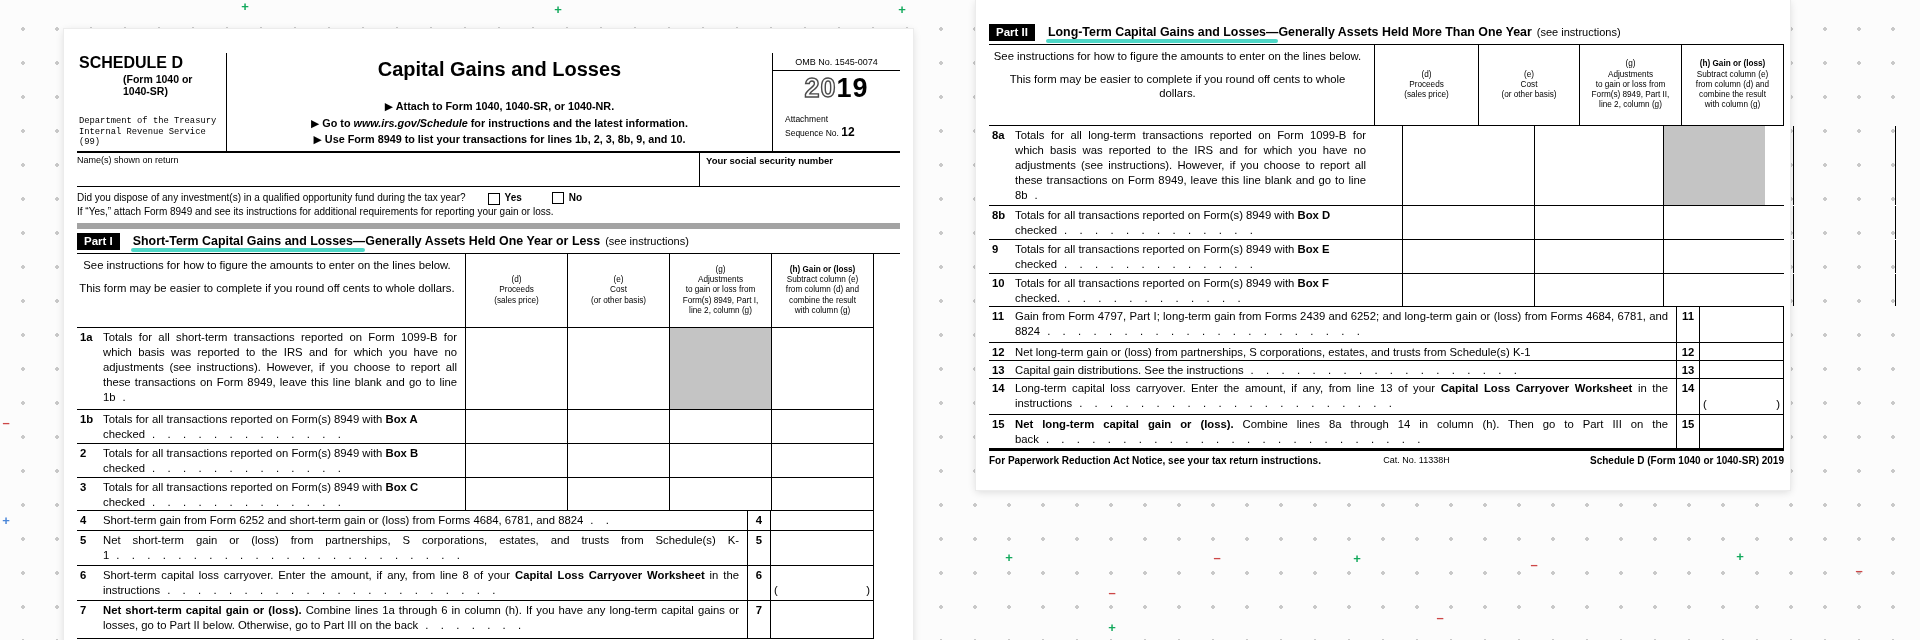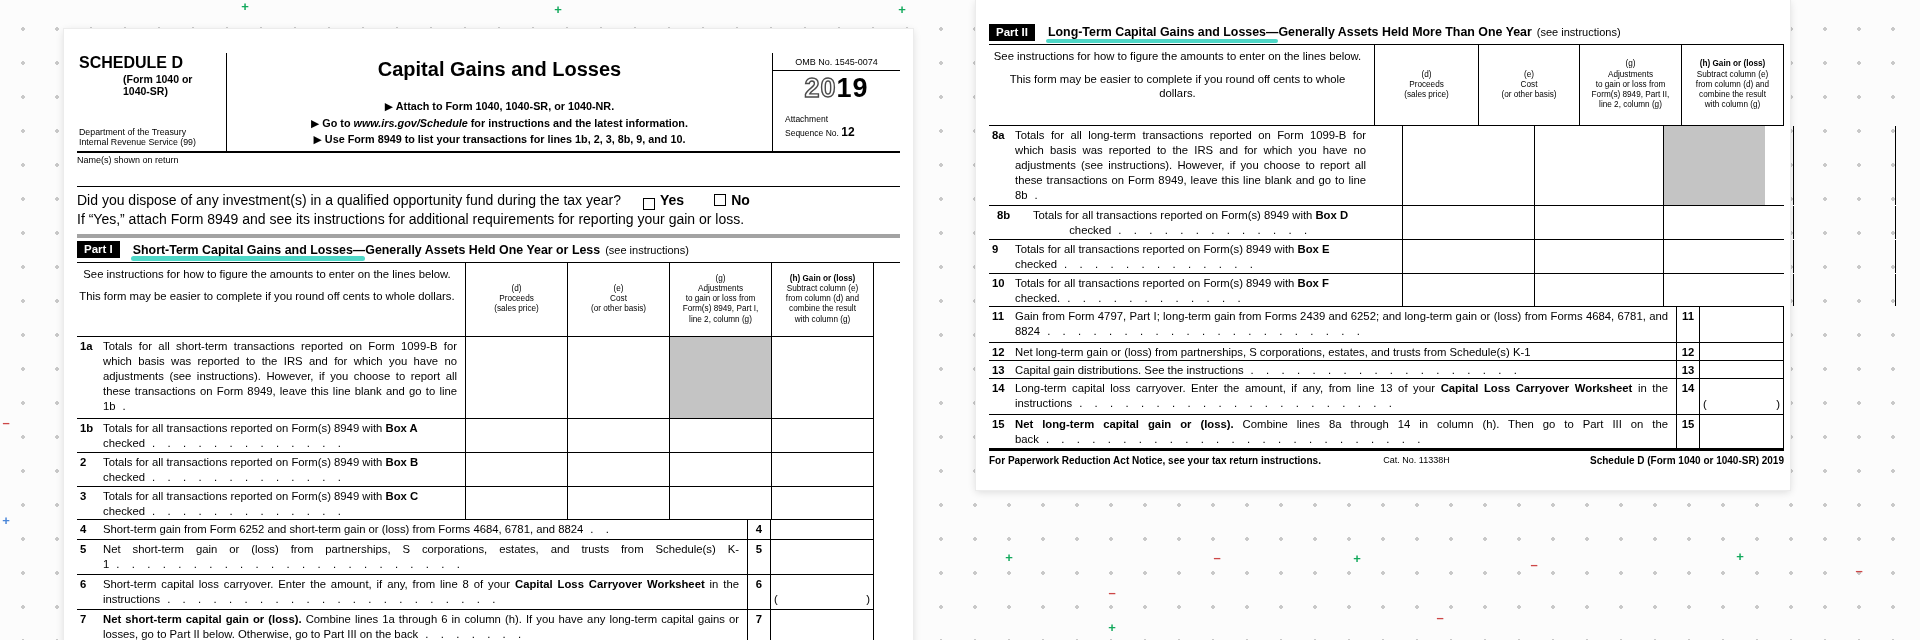--- a/index.html
+++ b/index.html
@@ -14,37 +14,37 @@
     box-shadow:0 0 0 1px #ececec,0 2px 8px rgba(0,0,0,.14);}
   .p1{left:64px;top:29px;width:849px;height:640px;padding:0 13px;box-sizing:border-box;}
   .p2{left:976px;top:0;width:814px;height:490px;padding:0 6px 0 13px;box-sizing:border-box;}
   .b{font-weight:bold;}
   
   .hdr{display:grid;grid-template-columns:150px 1fr 128px;border-bottom:2px solid #000;
        height:98px;margin-top:24px;}
   .hleft{border-right:1.5px solid #000;display:flex;flex-direction:column;padding:1px 4px 3px 2px;}
   .sched{font-size:16px;font-weight:bold;}
   .formno{font-size:10.5px;font-weight:bold;margin-top:1px;padding-left:44px;}
-  .dept{margin-top:auto;font-size:8.8px;line-height:1.2;}
+  .dept{margin-top:auto;font-size:8.8px;line-height:1.2;font-family:Liberation Mono, monospace;}
   .hmid{display:flex;flex-direction:column;text-align:center;padding-top:5px;}
   .ftitle{font-size:20px;font-weight:bold;margin:0;}
   .attachlines{margin-top:auto;padding-bottom:4px;}
   .attach{font-size:10.8px;font-weight:bold;line-height:1.5;}
   .attach i{font-style:italic;}
   .hright{border-left:1.5px solid #000;display:flex;flex-direction:column;}
   .omb{font-size:9px;text-align:center;padding:4px 0 3px;border-bottom:1px solid #000;white-space:nowrap;}
   .year{text-align:center;font-size:27px;line-height:1;margin-top:4px;font-weight:bold;letter-spacing:1px;}
   .y-out{color:#fdfdfd;-webkit-text-stroke:1.4px #4a4a4a;}
   .attseq{font-size:8.5px;line-height:1.25;padding-left:12px;margin-top:12px;}
   .seqno{font-size:12px;font-weight:bold;}
   
   .namerow{display:grid;grid-template-columns:1fr 201px;border-bottom:1px solid #000;height:33px;font-size:9px;}
   .ncell{padding-top:2px;}
   .scell{border-left:1px solid #000;padding:2px 0 0 6px;font-weight:bold;font-size:9.5px;}
-  .qrow{border-bottom:4px solid #a3a3a3;padding:4px 0 5px;font-size:14px;line-height:1.35;}
+  .qrow{border-bottom:6px solid #a3a3a3;padding:4px 0 5px;font-size:10px;line-height:1.35;}
   .qline1{display:flex;align-items:center;}
   .chk{width:10px;height:10px;border:1px solid #000;display:inline-block;margin-right:5px;flex:none;}
   .yesgrp{margin-left:22px;display:flex;align-items:flex-end;}
   .nogrp{margin-left:30px;display:flex;align-items:center;}
   
   .partbar{display:flex;align-items:center;height:24px;border-bottom:1px solid #000;}
   .badge{background:#000;color:#fff;font-weight:bold;font-size:11.5px;padding:2px 7px 3px;margin-right:13px;flex:none;}
   .ptitle{font-size:12.4px;font-weight:bold;white-space:nowrap;}
   .hl{position:relative;}
   .hl::after{content:"";position:absolute;left:-2px;right:0;bottom:-4px;height:4.5px;
@@ -132,20 +132,21 @@
         <div class="year"><span class="y-out">20</span><span>19</span></div>
         <div class="attseq">
           <div>Attachment</div>
           <div><span>Sequence No.</span> <span class="seqno">12</span></div>
         </div>
       </div>
     </header>
 
     <div class="namerow">
       <div class="ncell"><span>Name(s) shown on return</span></div>
+      <div class="scell"><span>Your social security number</span></div>
     </div>
 
     <div class="qrow">
       <div class="qline1">
         <span>Did you dispose of any investment(s) in a qualified opportunity fund during the tax year?</span>
         <span class="yesgrp">
             <span class="chk"></span>
             <span class="b">Yes</span>
           </span>
         <span class="nogrp">
@@ -297,21 +298,21 @@
           <div class="trow w4" style="height: 80px;">
             <div class="cell desc">
               <span class="no">8a</span>
               <div class="txt j"><span>Totals for all long-term transactions reported on Form 1099-B for which basis was reported to the IRS and for which you have no adjustments (see instructions). However, if you choose to report all these transactions on Form 8949, leave this line blank and go to line 8b</span><span class="dots">.</span></div>
             </div>
             <div class="cell amt"></div>
             <div class="cell amt"></div>
             <div class="cell amt shade"></div>
             <div class="cell amt last"></div>
           </div>
-          <div class="trow w4" style="height: 34px; text-align: center;">
+          <div class="trow w4" style="height: 34px;">
             <div class="cell desc">
               <span class="no">8b</span>
               <div class="txt"><span>Totals for all transactions reported on Form(s) 8949 with </span><span class="b">Box D</span><span> checked</span><span class="dots">. . . . . . . . . . . . .</span></div>
             </div>
             <div class="cell amt"></div>
             <div class="cell amt"></div>
             <div class="cell amt"></div>
             <div class="cell amt last"></div>
           </div>
           <div class="trow w4" style="height: 34px;">

